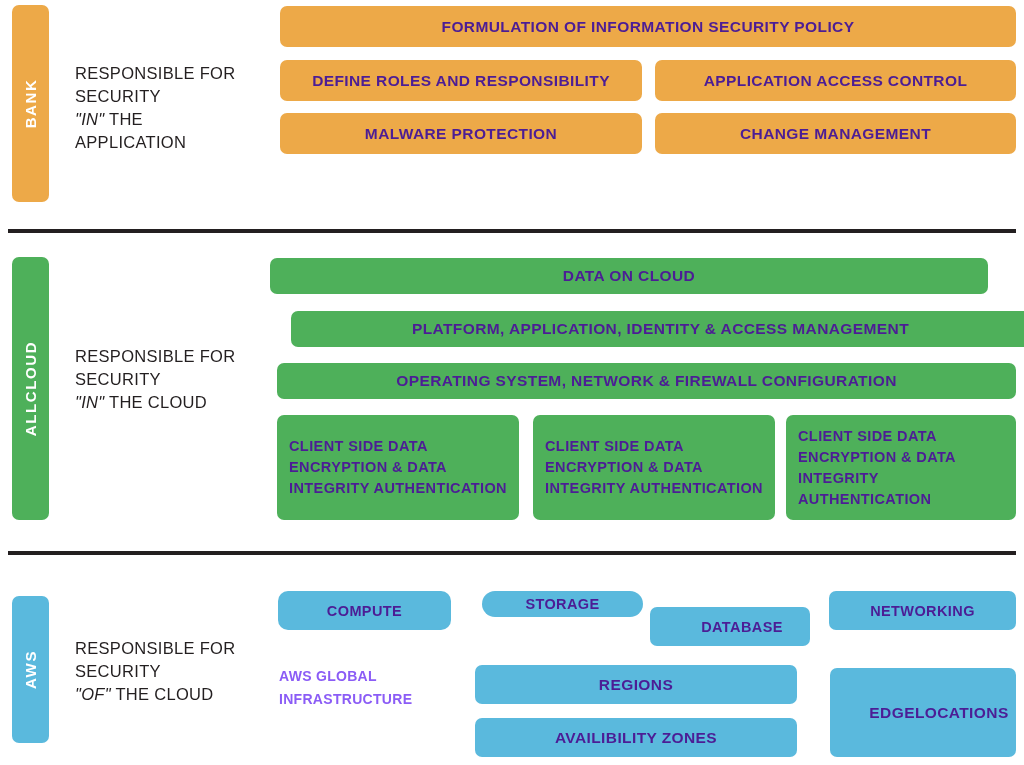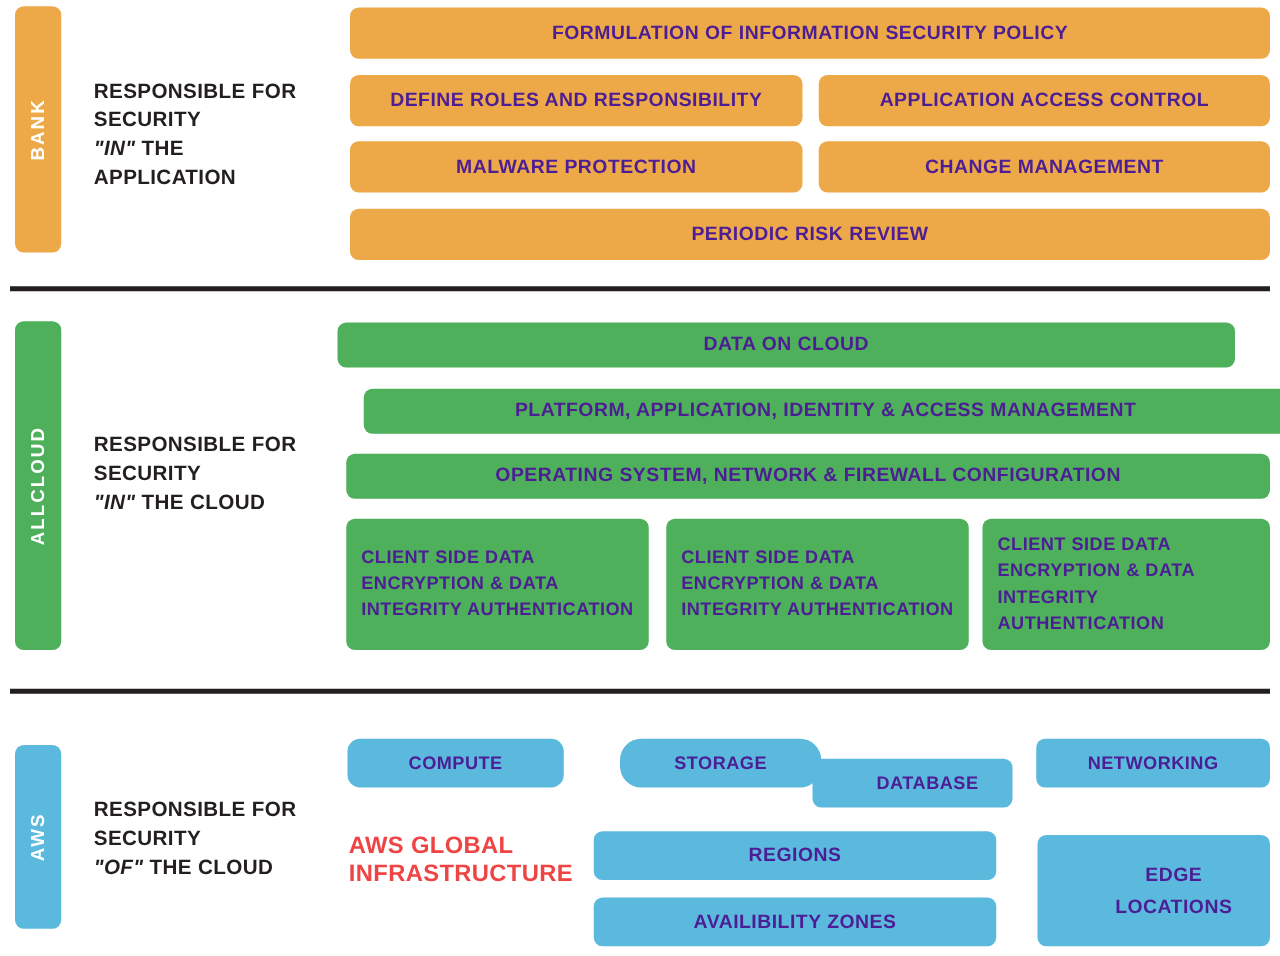--- a/index.html
+++ b/index.html
@@ -37,21 +37,21 @@
     font-size: 15px;
     letter-spacing: 1.6px;
   }
 
   
   .resp-text {
     position: absolute;
     left: 75px;
     width: 200px;
     color: #231f20;
-    font-weight: bold;
+    font-weight: normal;
     font-size: 16.5px;
     line-height: 23px;
     letter-spacing: 0.3px;
   }
   .resp-text .q {
     font-style: italic;
   }
 
   
   .divider {
@@ -85,32 +85,32 @@
   
   .box.leftal {
     justify-content: flex-start;
     text-align: left;
     padding: 0 12px;
     font-size: 14.5px;
     line-height: 21px;
   }
 
   .box.stacked {
-    flex-direction: column;
+    flex-direction: row;
     line-height: 25px;
     font-size: 15.5px;
     padding-left: 32px;
   }
 
   
   .infra-label {
     position: absolute;
-    color: #ef4444;
+    color: #8b5cf6;
     font-weight: bold;
-    font-size: 19px;
+    font-size: 14px;
     line-height: 23px;
     letter-spacing: 0.3px;
   }
 </style>
 </head>
 <body>
 
 <div id="canvas">
 
   <div class="side-tab orange" style="top:5px; height:197px; background:#eda948;">
@@ -127,21 +127,20 @@
   <div class="box orange bar" style="left:280px; top:6px; width:736px; height:41px;">FORMULATION OF INFORMATION SECURITY POLICY</div>
 
   <div class="box orange bar" style="left:280px; top:60px; width:362px; height:41px;">DEFINE ROLES AND RESPONSIBILITY</div>
 
   <div class="box orange bar" style="left:655px; top:60px; width:361px; height:41px;">APPLICATION ACCESS CONTROL</div>
 
   <div class="box orange bar" style="left:280px; top:113px; width:362px; height:41px;">MALWARE PROTECTION</div>
 
   <div class="box orange bar" style="left:655px; top:113px; width:361px; height:41px;">CHANGE MANAGEMENT</div>
 
-  <div class="box orange bar" style="left:280px; top:167px; width:736px; height:41px;">PERIODIC RISK REVIEW</div>
 
   <div class="divider" style="top:229px;"></div>
 
   <div class="side-tab green" style="top:257px; height:263px; background:#4eb05a;">
     <span class="side-tab-label">ALLCLOUD</span>
   </div>
 
   <div class="resp-text" style="top:345px;">
     <span>RESPONSIBLE FOR</span><br>
     <span>SECURITY</span><br>
@@ -190,21 +189,21 @@
     <span class="q">"OF"</span><span> THE CLOUD</span>
   </div>
 
   <div class="infra-label" style="left:279px; top:665px;">
     <span>AWS GLOBAL</span><br>
     <span>INFRASTRUCTURE</span>
   </div>
 
   <div class="box blue small" style="left:278px; top:591px; width:173px; height:39px;border-radius:10px;">COMPUTE</div>
 
-  <div class="box blue small" style="left:496px; top:591px; width:161px; height:39px;border-radius:17px;">STORAGE</div>
+  <div class="box blue small" style="left:482px; top:591px; width:161px; height:26px;border-radius:17px;">STORAGE</div>
 
   <div class="box blue small" style="left:650px; top:607px; width:160px; height:39px;padding-left:24px;">DATABASE</div>
 
   <div class="box blue small" style="left:829px; top:591px; width:187px; height:39px;">NETWORKING</div>
 
   <div class="box blue bar" style="left:475px; top:665px; width:322px; height:39px;">REGIONS</div>
 
   <div class="box blue bar" style="left:475px; top:718px; width:322px; height:39px;">AVAILIBILITY ZONES</div>
 
   <div class="box blue stacked" style="left:830px; top:668px; width:186px; height:89px;">

